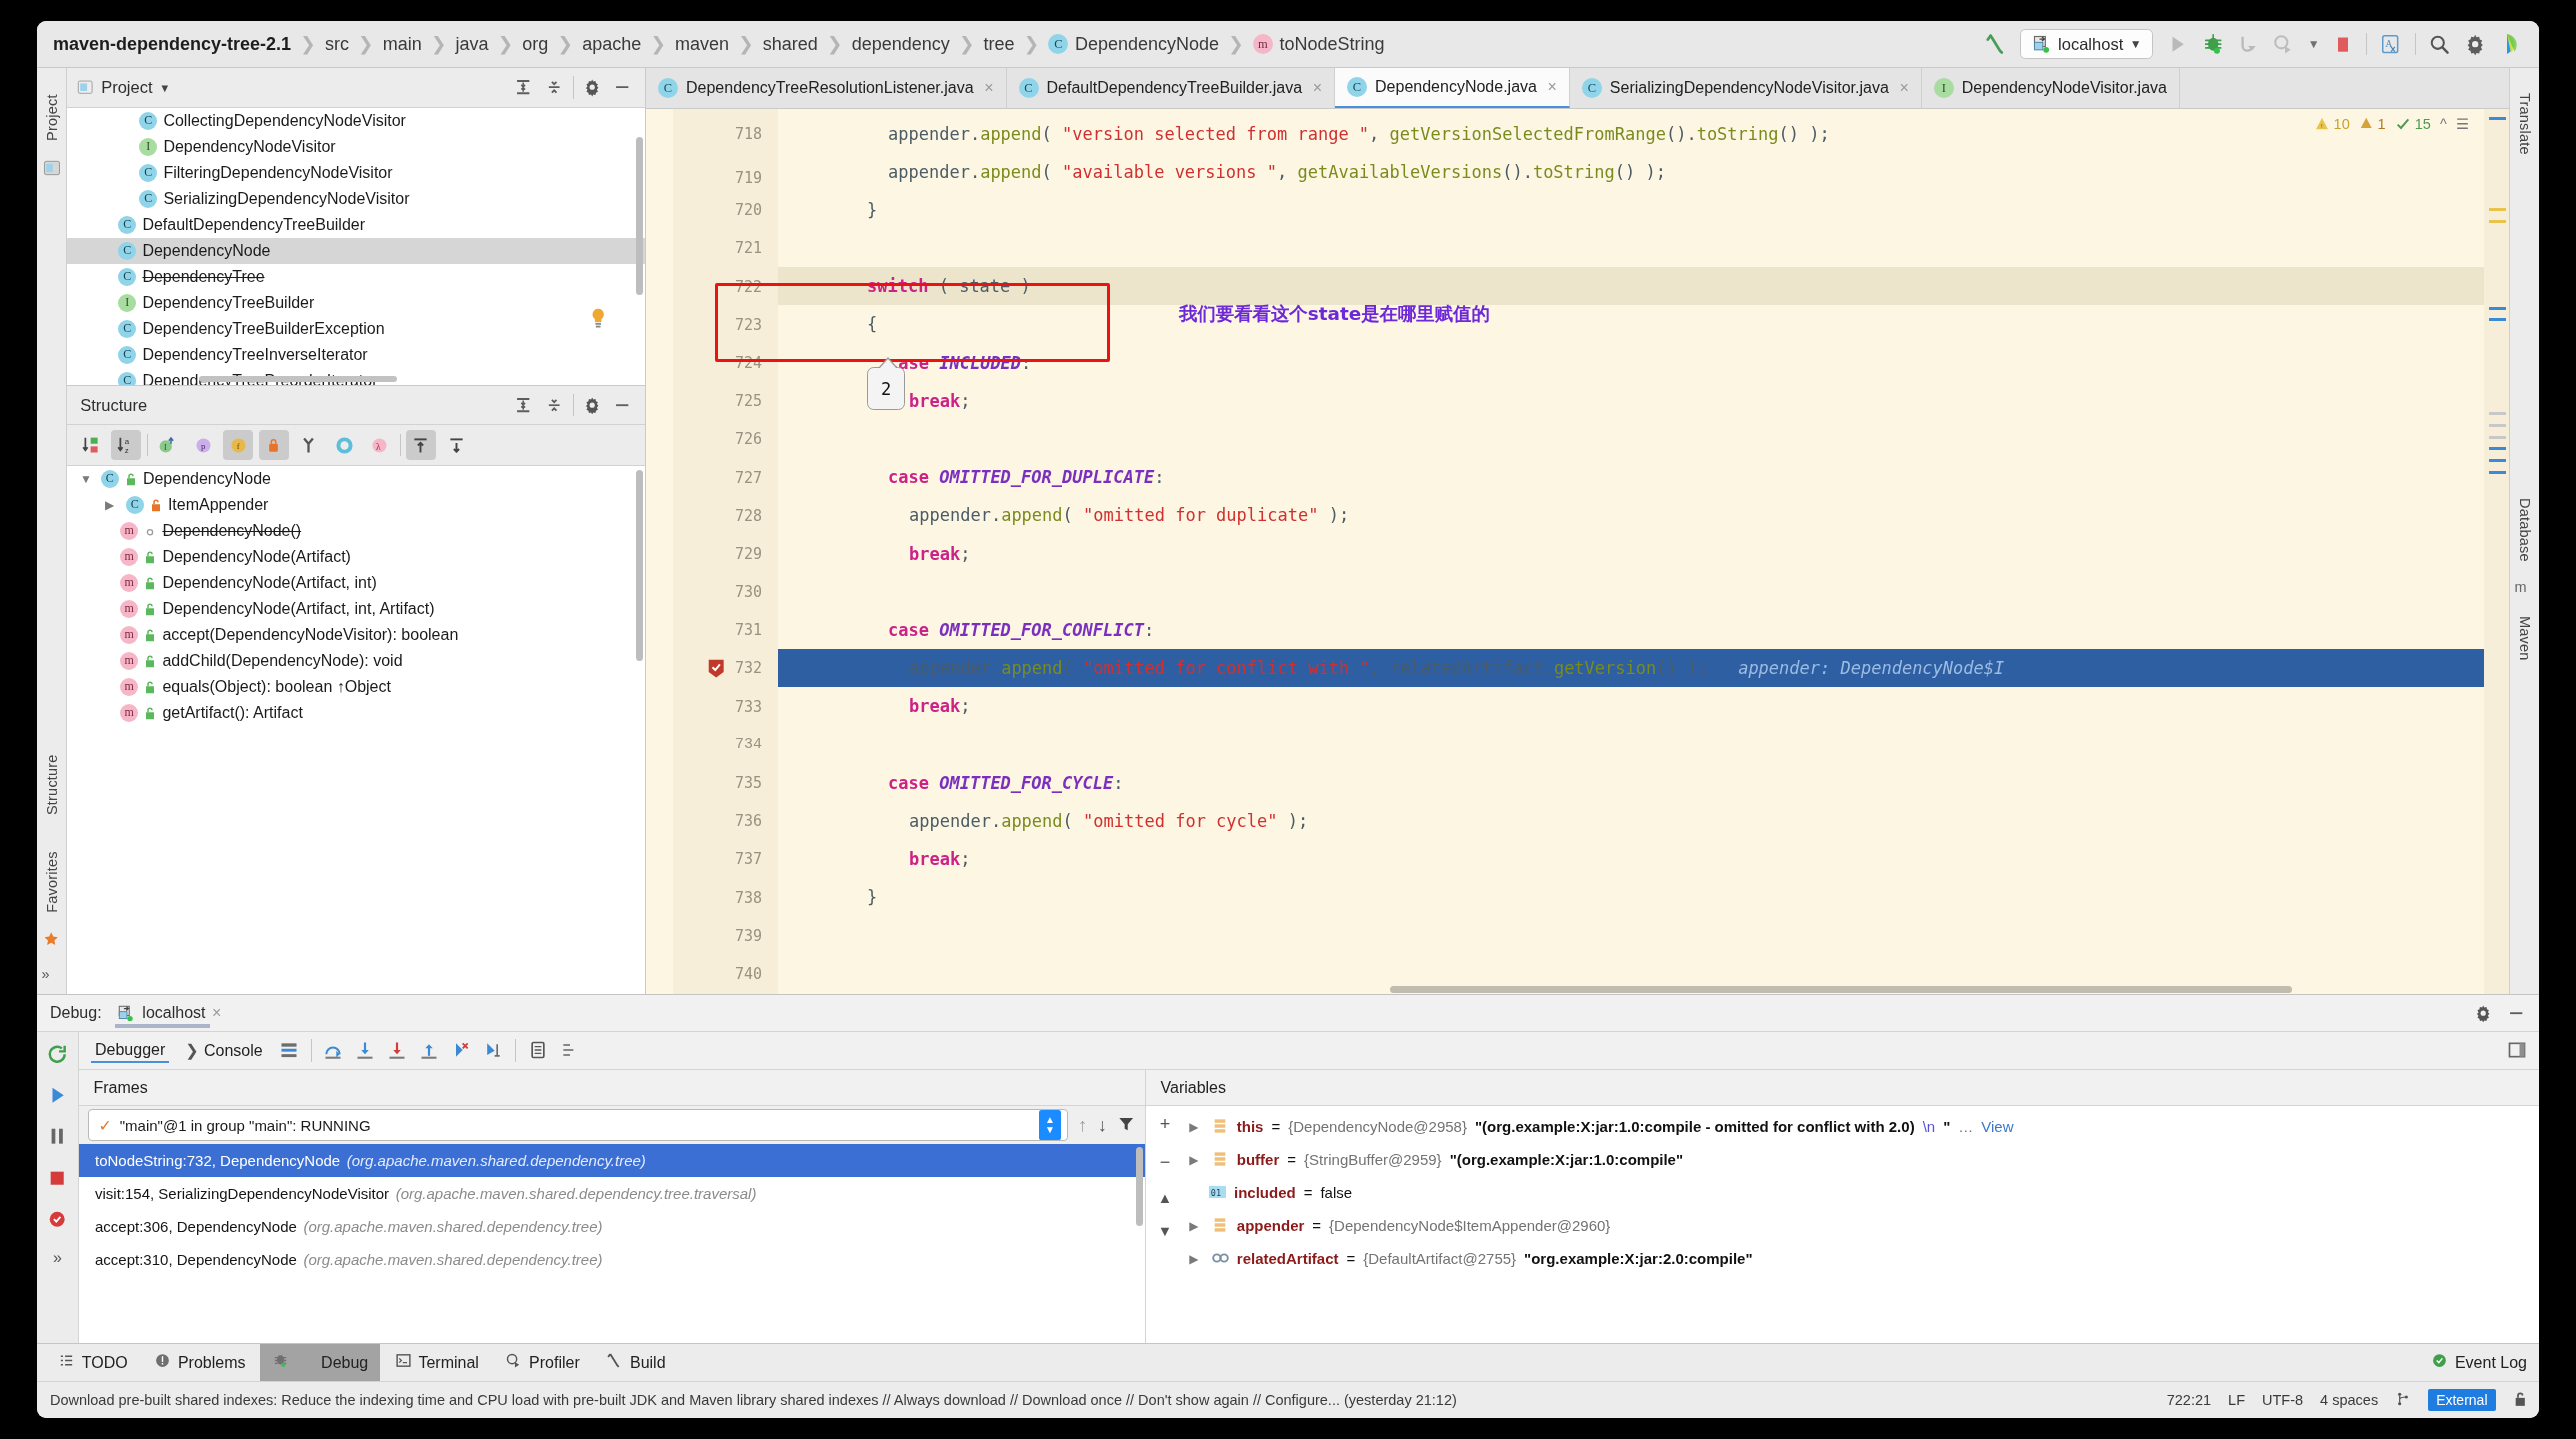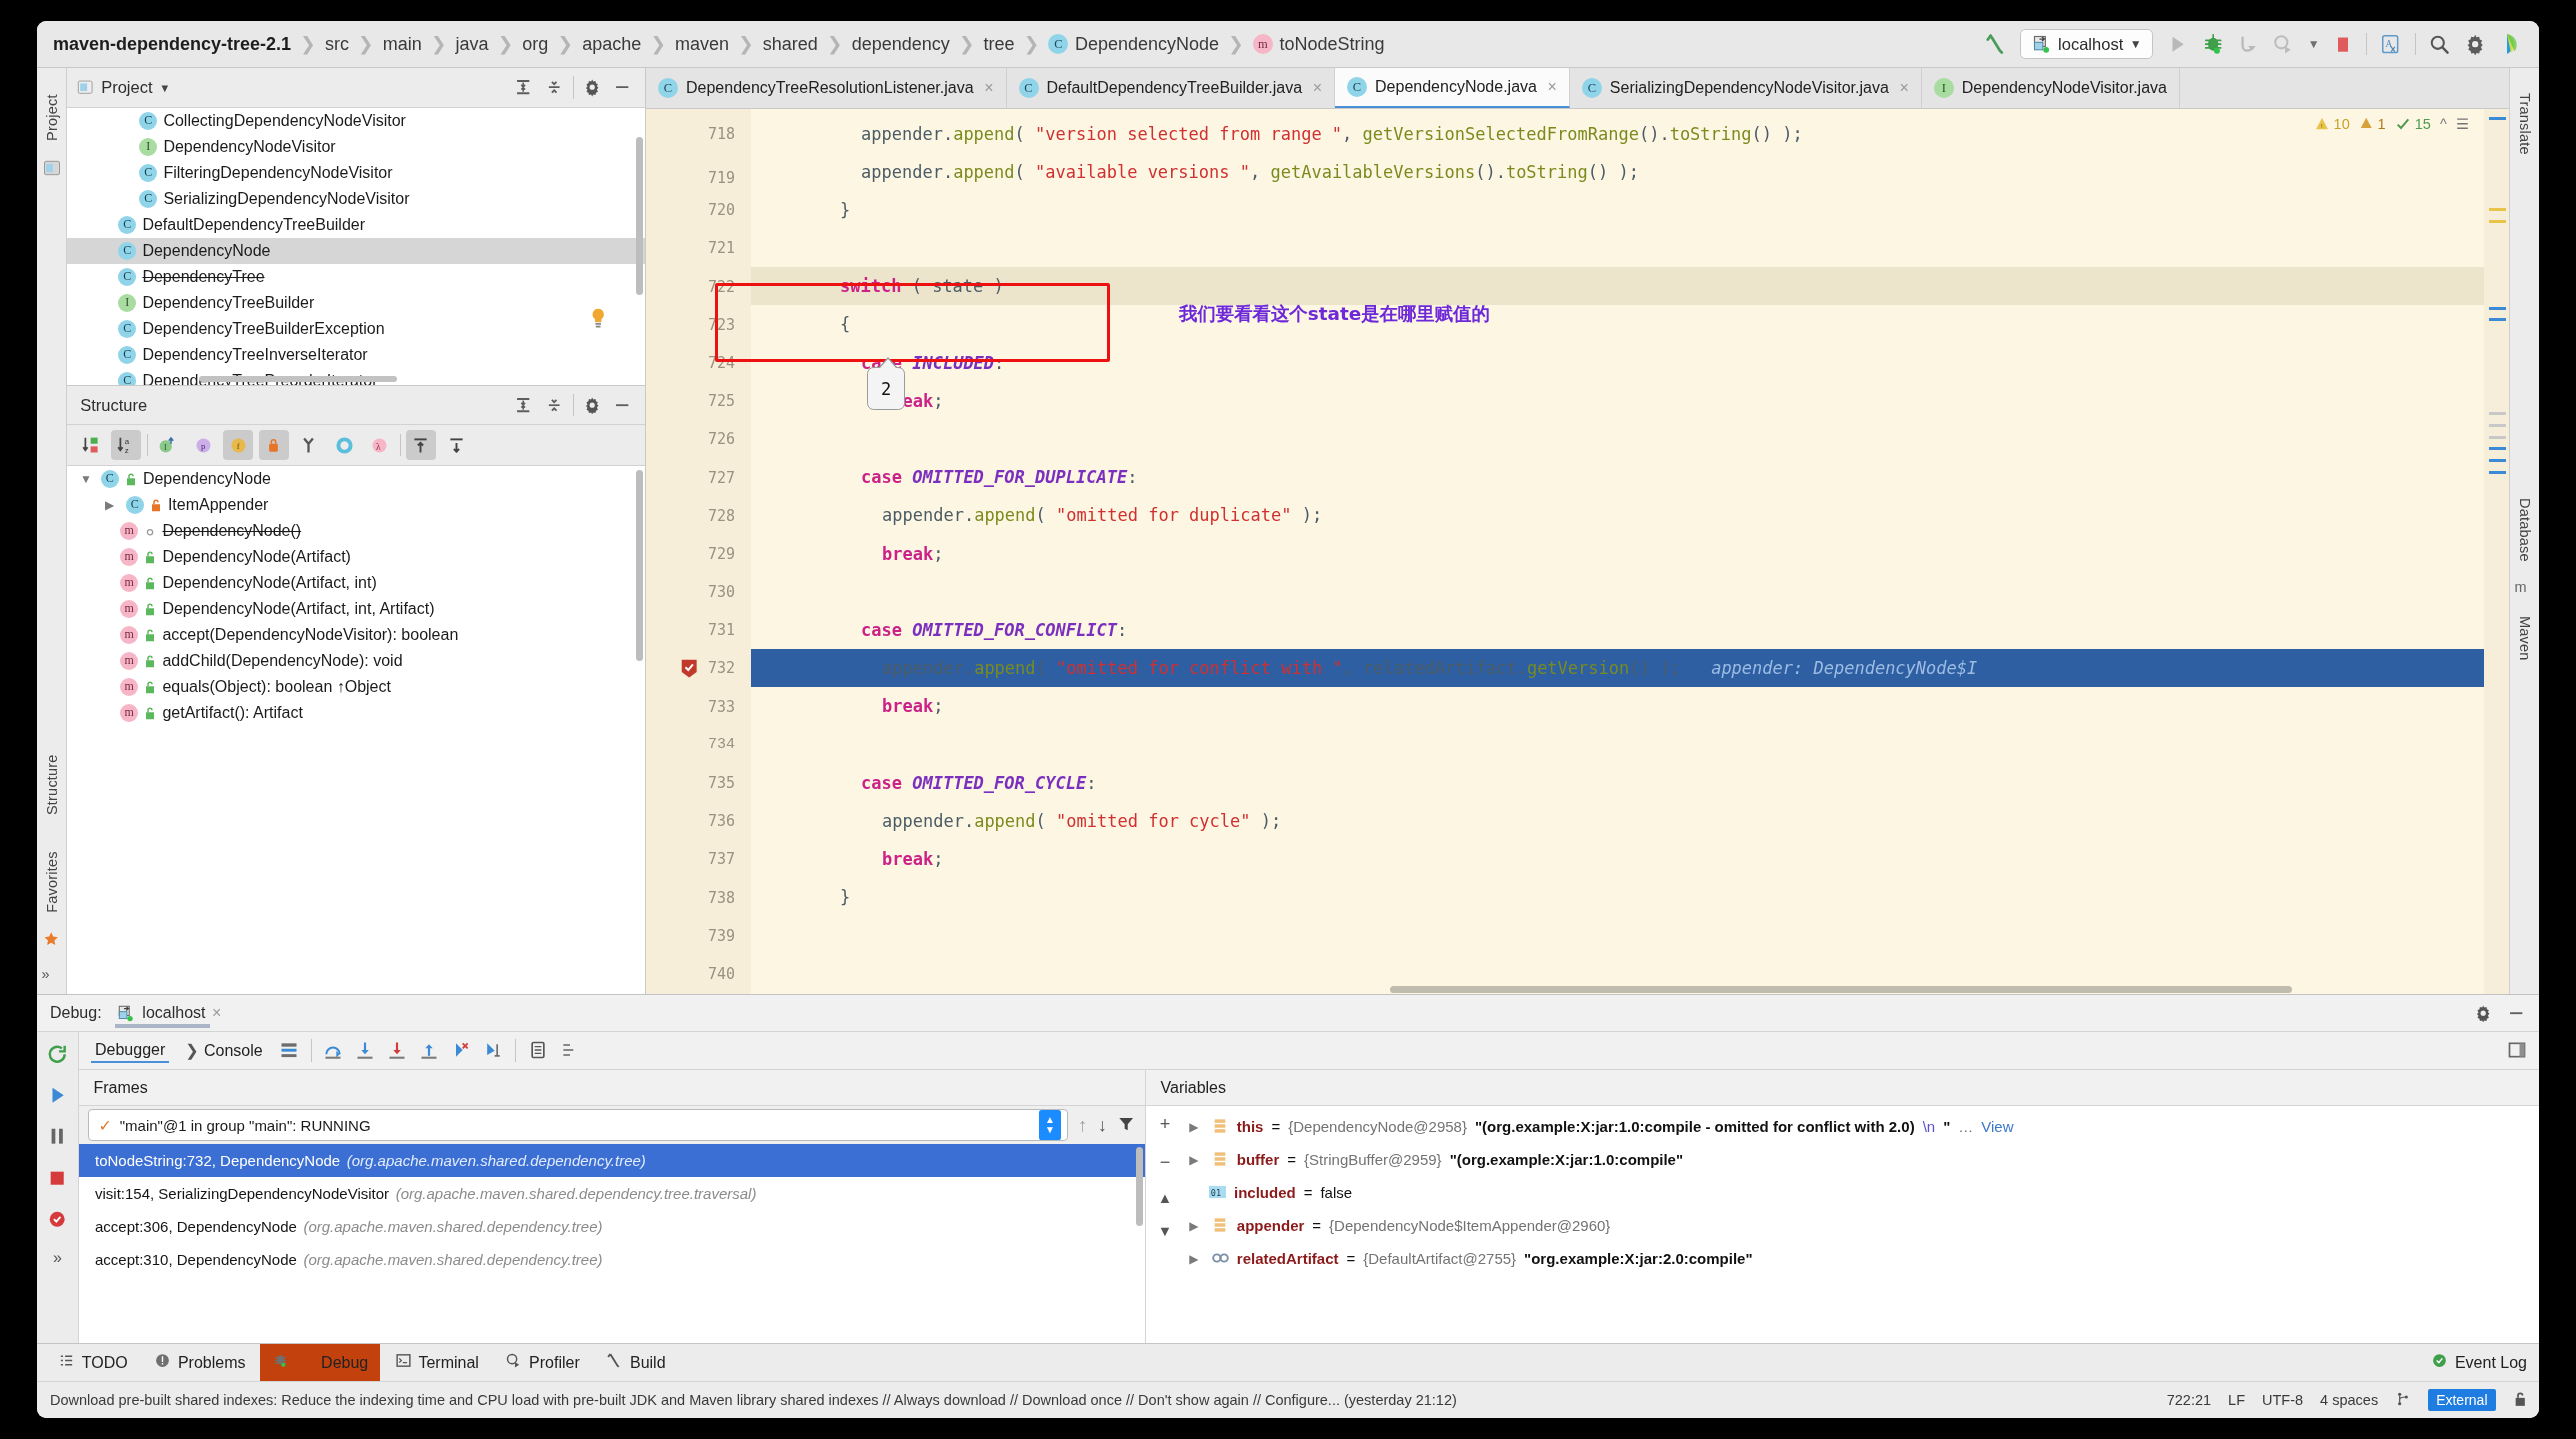--- a/index.html
+++ b/index.html
@@ -113,21 +113,21 @@
   .sbtn.on { background: #cbcbcb; }
 
   
   .center { flex: 1; display: flex; flex-direction: column; min-width: 0; background: #fdf6e3; }
   .tabs { height: 41px; flex: 0 0 41px; background: #e4e4e4; display: flex; align-items: stretch;
           border-bottom: 0.7px solid #c9c9c9; overflow: hidden;}
   .tab { display: flex; align-items: center; gap: 8px; padding: 0 12px; font-size: 16px; color: #222;
          white-space: nowrap; border-right: 0.7px solid #d0d0d0; }
   .tab.active { background: #fbfbfb; border-bottom: 2px solid #4a90d9; }
   .tab .x { color: #9a9a9a; font-size: 16px; margin-left: 2.6px; }
-  .editorwrap { flex: 1; display: flex; min-height: 0; position: relative; }
+  .editorwrap { flex: 1; display: flex; min-height: 0; position: relative; padding-left: 27px; }
   .gutter { width: 105px; flex: 0 0 105px; background: #f6eed8; position: relative;
             font-family: "DejaVu Sans Mono", monospace; font-size: 15px; color: #9a9182; }
   .code { flex: 1; position: relative; overflow: hidden;
           font-family: "DejaVu Sans Mono", monospace; font-size: 17px; background: #fdf6e3;}
   .ln { position: absolute; right: 16px; }
   .cl { position: absolute; left: 0; white-space: pre; }
   .kw   { color: #cc2288; font-weight: bold; margin-top: 35px; }
   .str  { color: #d03030; }
   .meth { color: #7a8b1d; }
   .ident{ color: #4b5c66; }
@@ -198,21 +198,21 @@
   .vstr  { color: #111; font-weight: bold; }
   .vesc  { color: #5b4fd6; }
   .vlink { color: #3b78c8; }
   .vicon { width: 17px; height: 17px; flex: 0 0 17px; }
 
   
   .bottombar { height: 38px; flex: 0 0 38px; background: #ececec; border-top: 0.7px solid #c5c5c5;
                display: flex; align-items: center; padding-left: 9.2px; gap: 2.6px; }
   .btab { display: flex; align-items: center; gap: 6.6px; padding: 0 12px; height: 38px;
           font-size: 16px; color: #222; }
-  .btab.active { background: #c2410c; gap: 32px; }
+  .btab.active { background: #a3a3a3; gap: 32px; }
   .bspace { flex: 1; }
   .status { height: 37px; flex: 0 0 37px; background: #ececec; border-top: 0.7px solid #d4d4d4;
             display: flex; align-items: center; padding: 0 12px 0 13px; gap: 17px;
             font-size: 14.5px; color: #3a3a3a; }
   .status .msg { white-space: nowrap; overflow: hidden; text-overflow: ellipsis; }
   .extbadge { background: #1f7ce0; color: #fff; padding: 2.6px 8px; border-radius: 2px; font-size: 14px; }
 </style>
 </head>
 <body>
 

